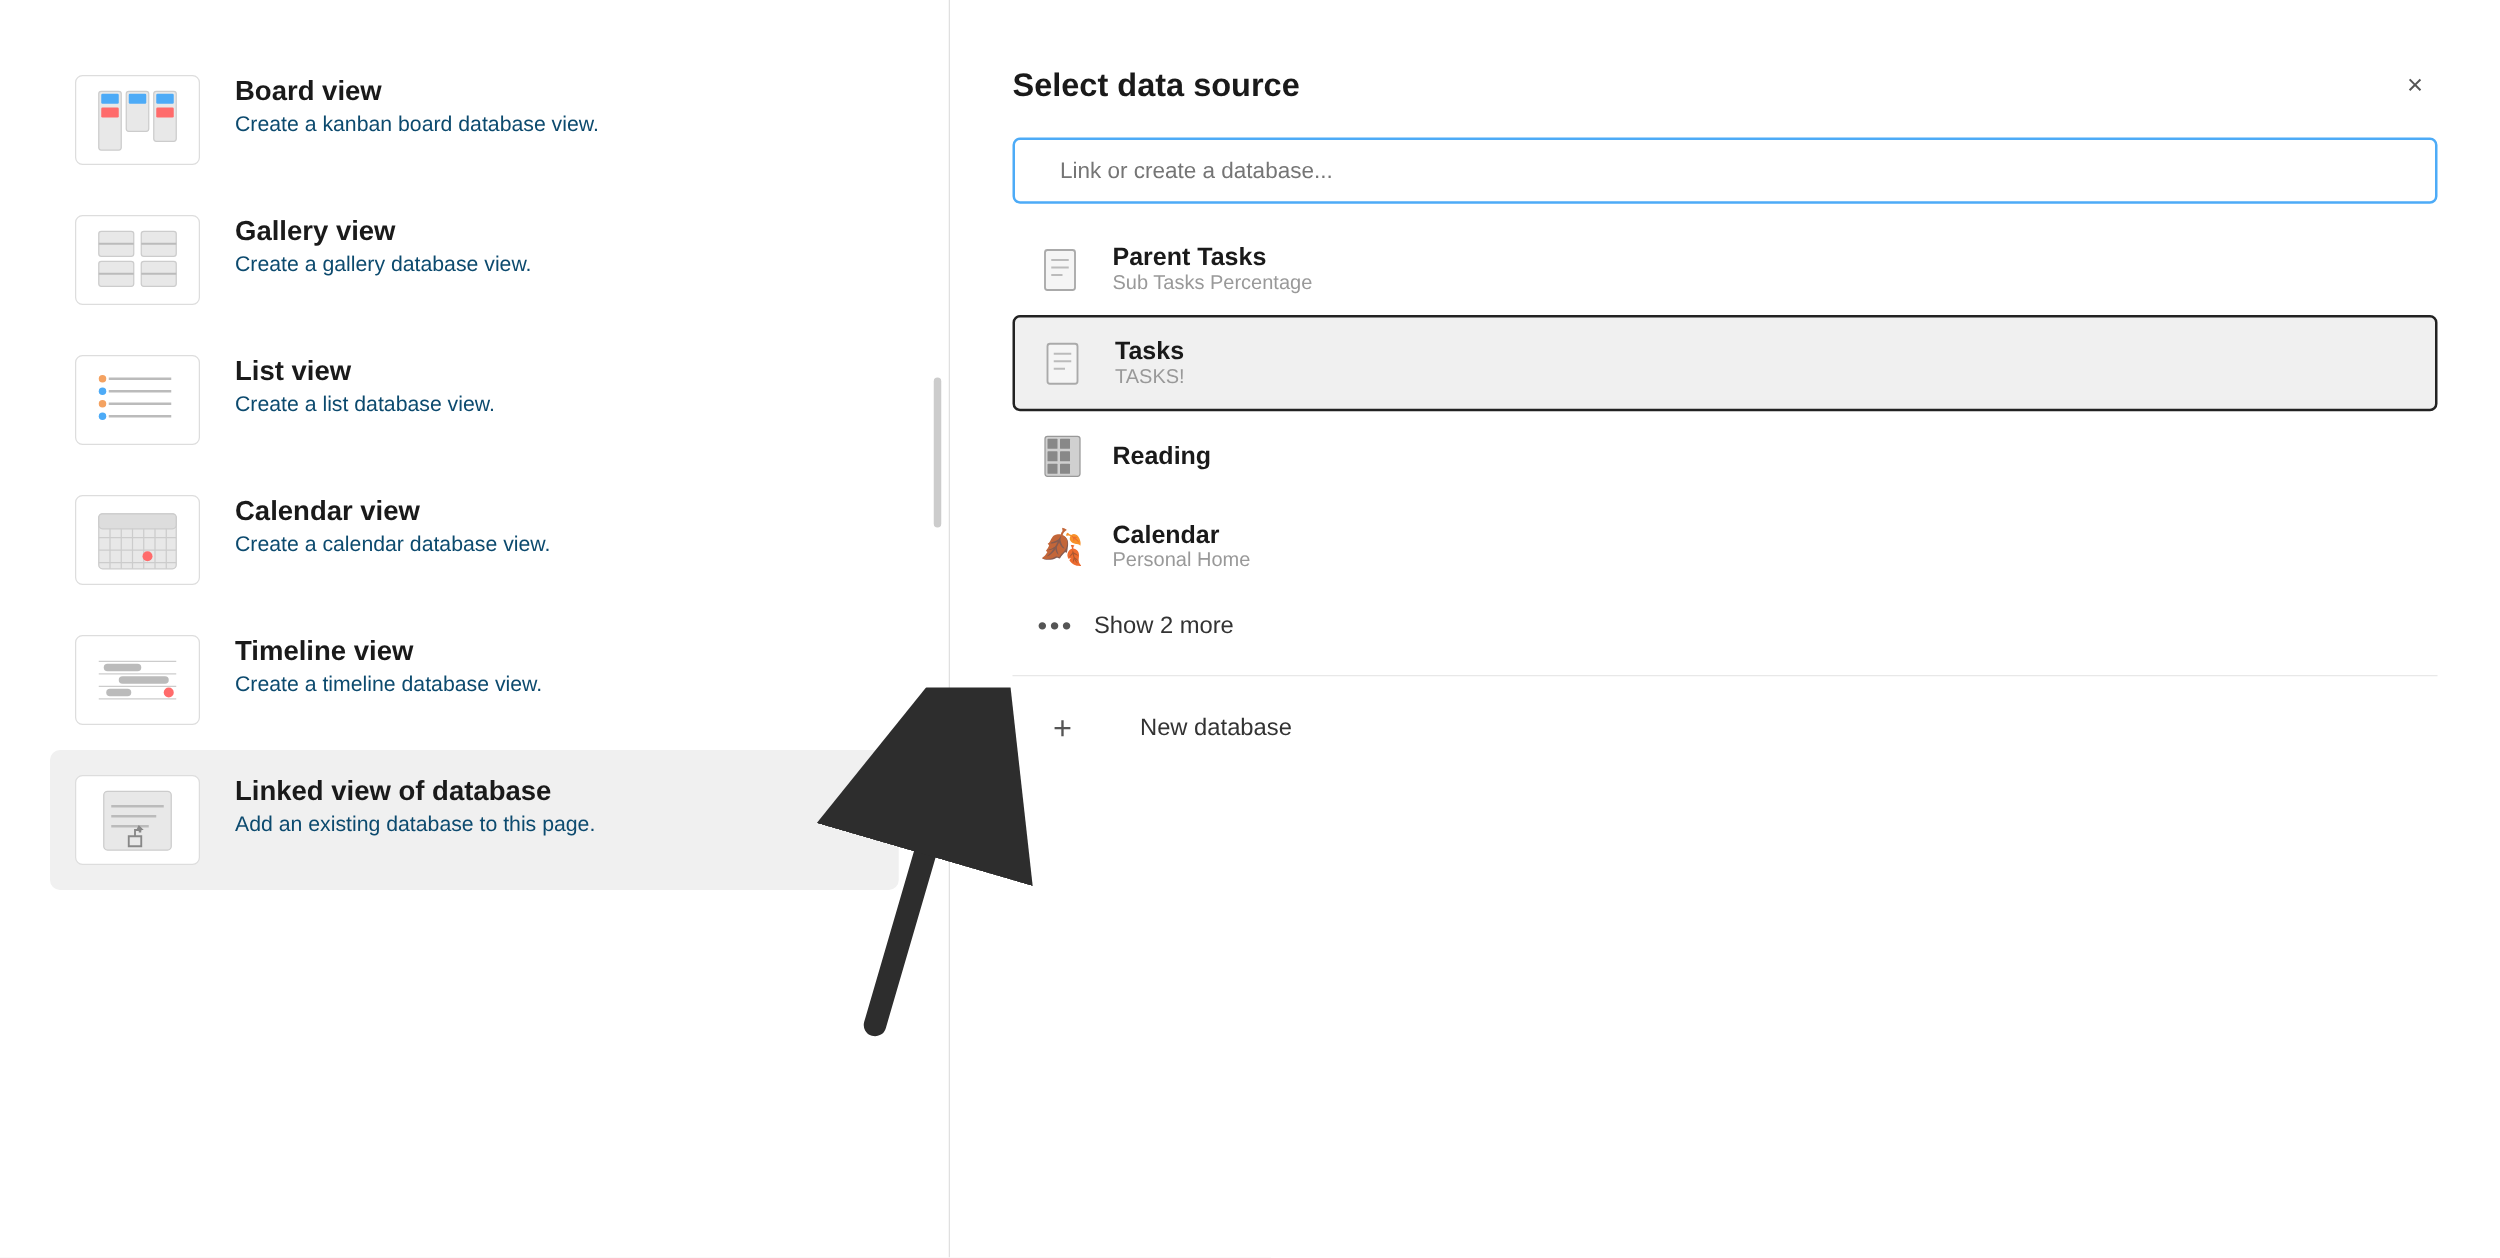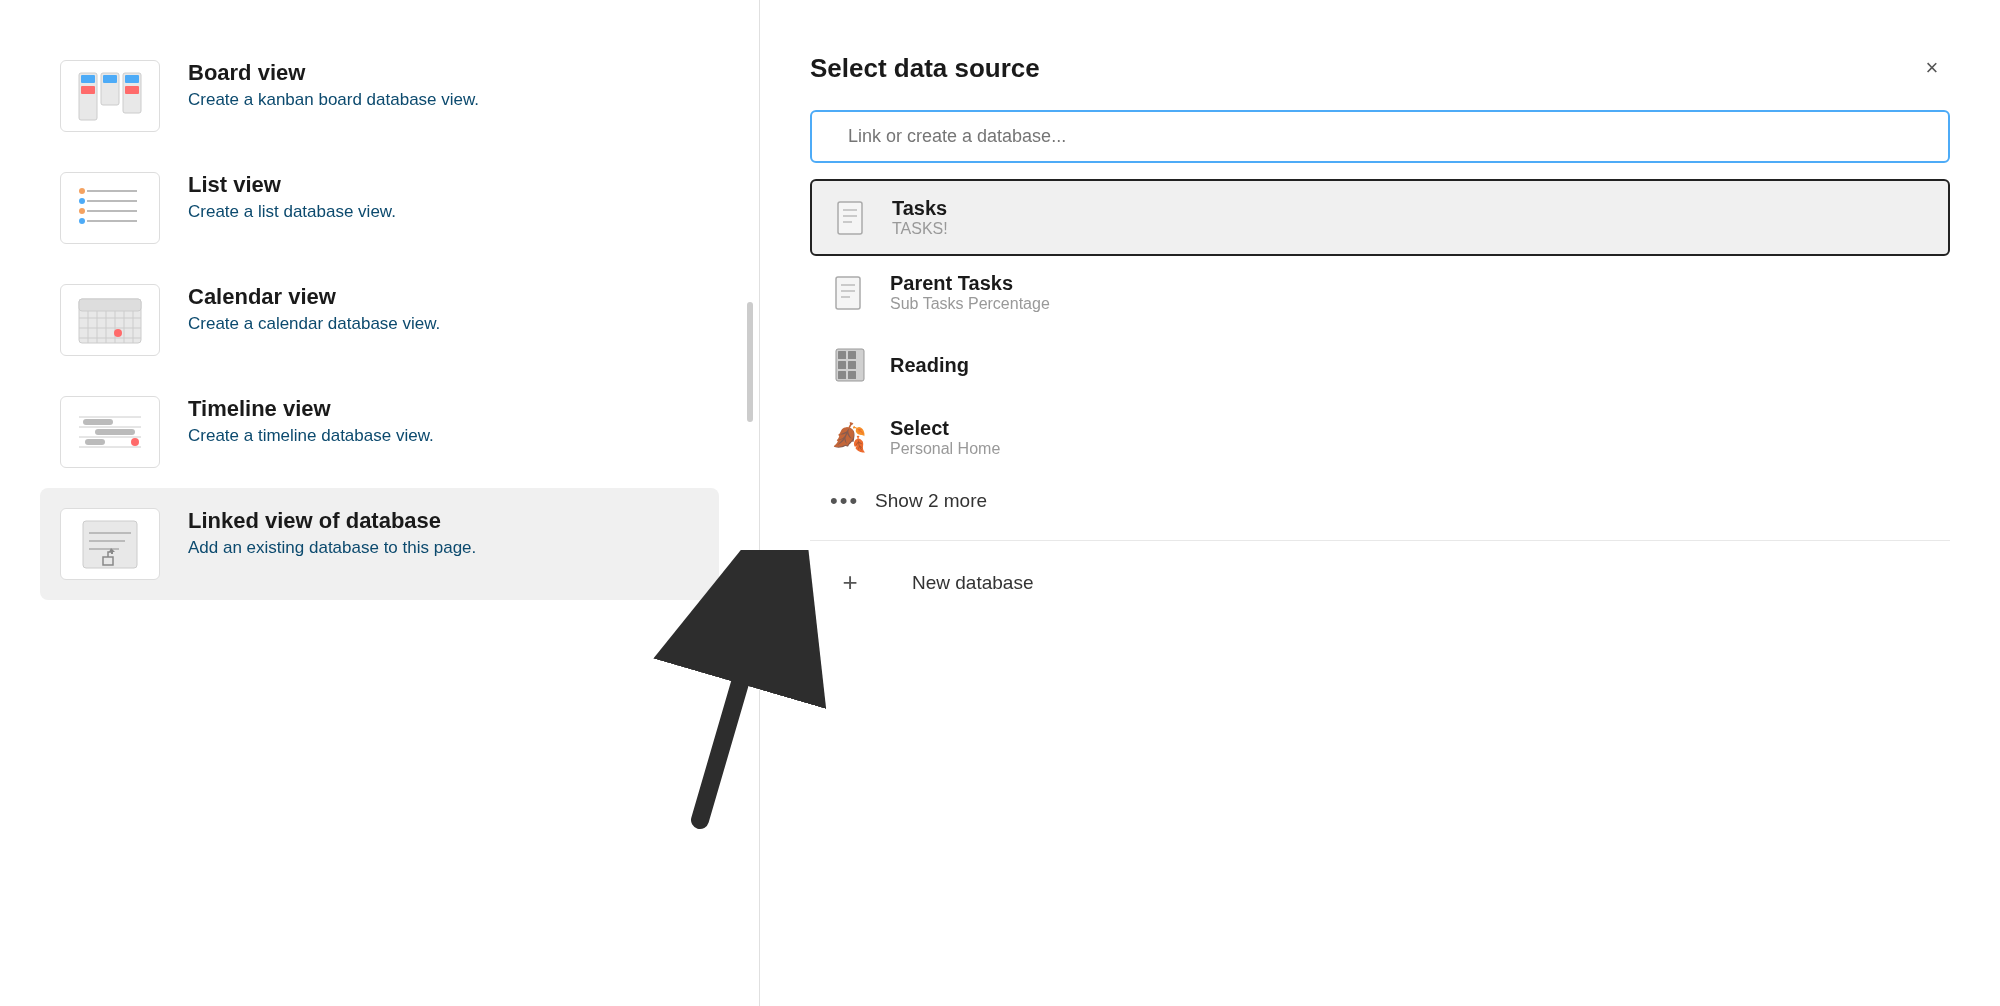--- a/index.html
+++ b/index.html
@@ -256,20 +256,38 @@
           <rect x="50" y="6" width="14" height="8" rx="1" fill="#4dabf7"></rect>
           <rect x="50" y="17" width="14" height="8" rx="1" fill="#ff6b6b"></rect>
         </svg>
       </div>
       <div class="view-text">
         <h3>Board view</h3>
         <p>Create a kanban board database view.</p>
       </div>
     </div>
 
+    <div class="view-item">
+      <div class="view-icon gallery-icon">
+        <svg viewBox="0 0 70 55" fill="none" xmlns="http://www.w3.org/2000/svg">
+          <rect x="4" y="4" width="28" height="20" rx="2" fill="#e8e8e8" stroke="#ccc" stroke-width="1"></rect>
+          <rect x="38" y="4" width="28" height="20" rx="2" fill="#e8e8e8" stroke="#ccc" stroke-width="1"></rect>
+          <rect x="4" y="28" width="28" height="20" rx="2" fill="#e8e8e8" stroke="#ccc" stroke-width="1"></rect>
+          <rect x="38" y="28" width="28" height="20" rx="2" fill="#e8e8e8" stroke="#ccc" stroke-width="1"></rect>
+          <line x1="4" y1="38" x2="32" y2="38" stroke="#bbb" stroke-width="1.5"></line>
+          <line x1="38" y1="38" x2="66" y2="38" stroke="#bbb" stroke-width="1.5"></line>
+          <line x1="4" y1="14" x2="32" y2="14" stroke="#bbb" stroke-width="1.5"></line>
+          <line x1="38" y1="14" x2="66" y2="14" stroke="#bbb" stroke-width="1.5"></line>
+        </svg>
+      </div>
+      <div class="view-text">
+        <h3>Gallery view</h3>
+        <p>Create a gallery database view.</p>
+      </div>
+    </div>
 
     <div class="view-item">
       <div class="view-icon list-icon">
         <svg viewBox="0 0 70 55" fill="none" xmlns="http://www.w3.org/2000/svg">
           <line x1="12" y1="10" x2="62" y2="10" stroke="#bbb" stroke-width="2"></line>
           <line x1="12" y1="20" x2="62" y2="20" stroke="#bbb" stroke-width="2"></line>
           <line x1="12" y1="30" x2="62" y2="30" stroke="#bbb" stroke-width="2"></line>
           <line x1="12" y1="40" x2="62" y2="40" stroke="#bbb" stroke-width="2"></line>
           <circle cx="7" cy="10" r="3" fill="#f4a261"></circle>
           <circle cx="7" cy="20" r="3" fill="#4dabf7"></circle>
@@ -361,47 +379,47 @@
   <div class="right-panel">
     <div class="panel-header">
       <h2 class="panel-title">Select data source</h2>
       <button class="close-btn">×</button>
     </div>
 
     <input class="search-input" type="text" placeholder="Link or create a database..." style="">
 
     <div class="db-list">
 
+      <div class="db-item">
+        <div class="db-icon">
+          <svg width="32" height="36" viewBox="0 0 32 36" fill="none">
+            <rect x="2" y="2" width="24" height="32" rx="2" fill="#f5f5f5" stroke="#aaa" stroke-width="1.5"></rect>
+            <line x1="7" y1="10" x2="21" y2="10" stroke="#bbb" stroke-width="1.5"></line>
+            <line x1="7" y1="16" x2="21" y2="16" stroke="#bbb" stroke-width="1.5"></line>
+            <line x1="7" y1="22" x2="16" y2="22" stroke="#bbb" stroke-width="1.5"></line>
+          </svg>
+        </div>
+        <div class="db-text">
+          <h4>Parent Tasks</h4>
+          <p>Sub Tasks Percentage</p>
+        </div>
+      </div>
+
       <div class="db-item highlighted">
         <div class="db-icon">
           <svg width="32" height="36" viewBox="0 0 32 36" fill="none">
             <rect x="2" y="2" width="24" height="32" rx="2" fill="#f5f5f5" stroke="#aaa" stroke-width="1.5"></rect>
             <line x1="7" y1="10" x2="21" y2="10" stroke="#bbb" stroke-width="1.5"></line>
             <line x1="7" y1="16" x2="21" y2="16" stroke="#bbb" stroke-width="1.5"></line>
             <line x1="7" y1="22" x2="16" y2="22" stroke="#bbb" stroke-width="1.5"></line>
           </svg>
         </div>
         <div class="db-text">
           <h4>Tasks</h4>
           <p>TASKS!</p>
-        </div>
-      </div>
-
-      <div class="db-item">
-        <div class="db-icon">
-          <svg width="32" height="36" viewBox="0 0 32 36" fill="none">
-            <rect x="2" y="2" width="24" height="32" rx="2" fill="#f5f5f5" stroke="#aaa" stroke-width="1.5"></rect>
-            <line x1="7" y1="10" x2="21" y2="10" stroke="#bbb" stroke-width="1.5"></line>
-            <line x1="7" y1="16" x2="21" y2="16" stroke="#bbb" stroke-width="1.5"></line>
-            <line x1="7" y1="22" x2="16" y2="22" stroke="#bbb" stroke-width="1.5"></line>
-          </svg>
-        </div>
-        <div class="db-text">
-          <h4>Parent Tasks</h4>
-          <p>Sub Tasks Percentage</p>
         </div>
       </div>
 
       <div class="db-item">
         <div class="db-icon">
           <svg width="32" height="36" viewBox="0 0 32 36" fill="none">
             <rect x="2" y="2" width="28" height="32" rx="2" fill="#d0d0d0" stroke="#999" stroke-width="1"></rect>
             <rect x="4" y="4" width="8" height="8" rx="0.5" fill="#888"></rect>
             <rect x="14" y="4" width="8" height="8" rx="0.5" fill="#888"></rect>
             <rect x="4" y="14" width="8" height="8" rx="0.5" fill="#888"></rect>
@@ -414,21 +432,21 @@
           <h4>Reading</h4>
           <p></p>
         </div>
       </div>
 
       <div class="db-item">
         <div class="db-icon">
           <span style="font-size: 28px;">🍂</span>
         </div>
         <div class="db-text">
-          <h4>Select</h4>
+          <h4>Calendar</h4>
           <p>Personal Home</p>
         </div>
       </div>
 
 
       <div class="show-more">
         <span class="show-more-dots">•••</span>
         <span class="show-more-label">Show 2 more</span>
       </div>
 

